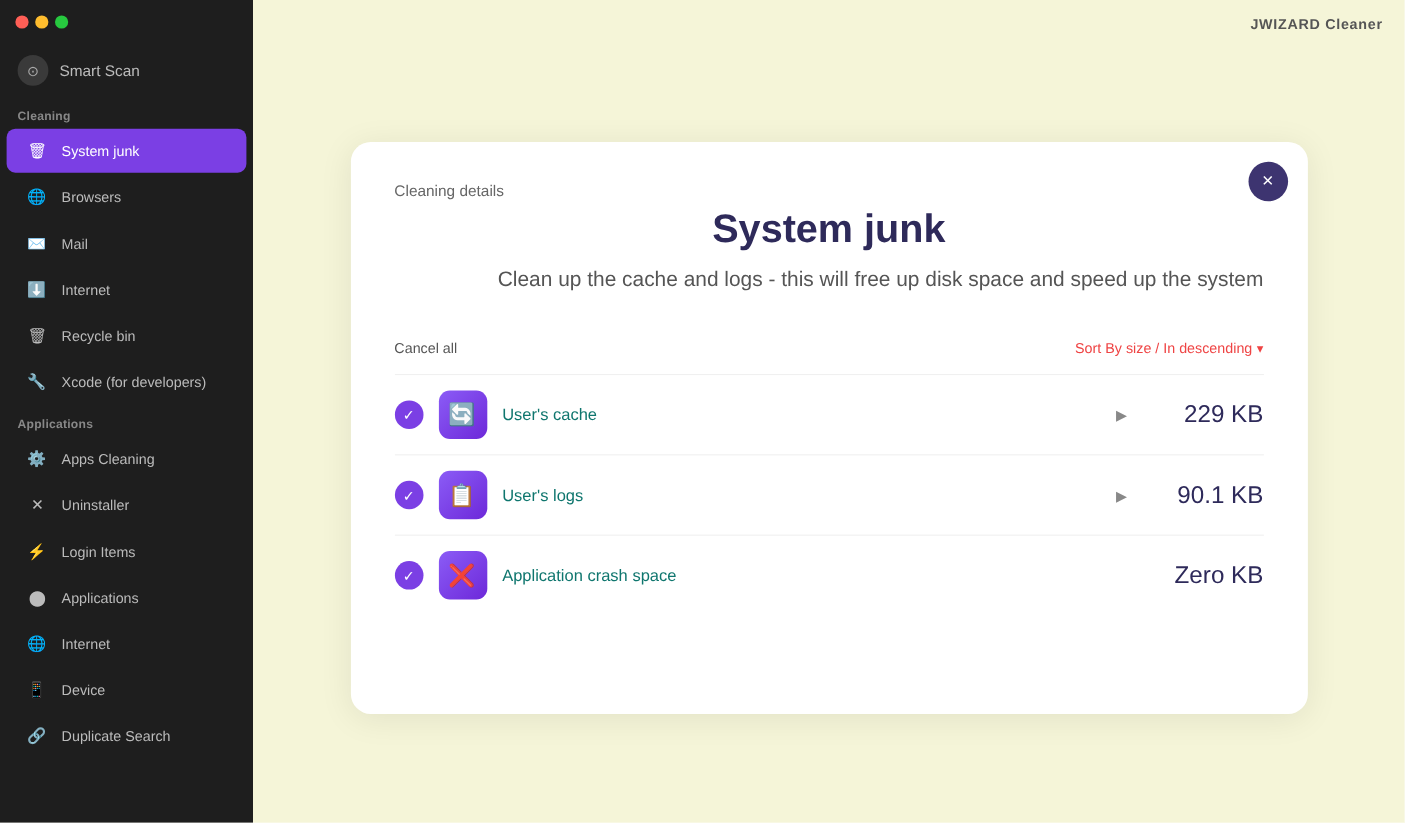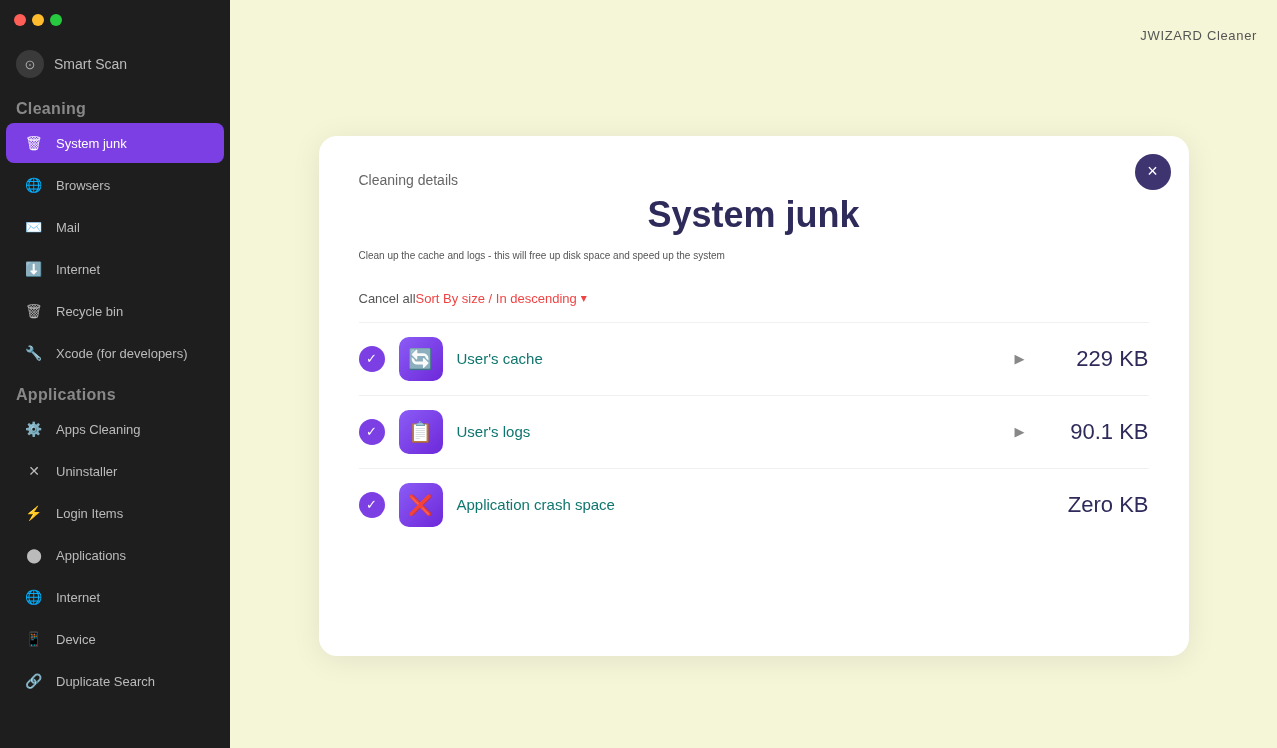--- a/index.html
+++ b/index.html
@@ -39,21 +39,21 @@
       cursor: pointer;
     }
     .sidebar-smart-scan .icon-circle {
       width: 28px; height: 28px; border-radius: 50%;
       background: #3a3a3a;
       display: flex; align-items: center; justify-content: center;
       font-size: 13px; color: #aaa;
     }
 
     .sidebar-section-label {
-      font-size: 16px;
+      font-size: 11px;
       font-weight: 700;
       color: #888;
       text-transform: none;
       padding: 12px 16px 4px;
       letter-spacing: 0.02em;
     }
 
     .sidebar-item {
       display: flex; align-items: center; gap: 10px;
       padding: 8px 16px;
@@ -82,24 +82,23 @@
       flex-direction: column;
       position: relative;
     }
     .main-header {
       display: flex;
       justify-content: flex-end;
       padding: 14px 20px 0;
     }
     .app-title {
       font-size: 13px;
-      font-weight: 400;
+      font-weight: 700;
       color: #555;
       letter-spacing: 0.05em;
-      margin-top: 14px;
     }
 
     .main-content {
       flex: 1;
       display: flex;
       align-items: center;
       justify-content: center;
       padding: 20px;
     }
 
@@ -132,29 +131,30 @@
       margin-bottom: 6px;
     }
     .panel-title {
       text-align: center;
       font-size: 36px;
       font-weight: 800;
       color: #2e2a5a;
       margin-bottom: 12px;
     }
     .panel-desc {
-      text-align: left;
-      font-size: 10px;
+      text-align: right;
+      font-size: 19px;
       color: #555;
       line-height: 1.5;
-      margin-bottom: 28px;
+      margin-bottom: 40px;
     }
 
     .panel-toolbar {
       display: flex;
+      justify-content: space-between;
       align-items: center;
       margin-bottom: 16px;
     }
     .cancel-all-btn {
       font-size: 13px;
       color: #555;
       background: none;
       border: none;
       cursor: pointer;
     }

